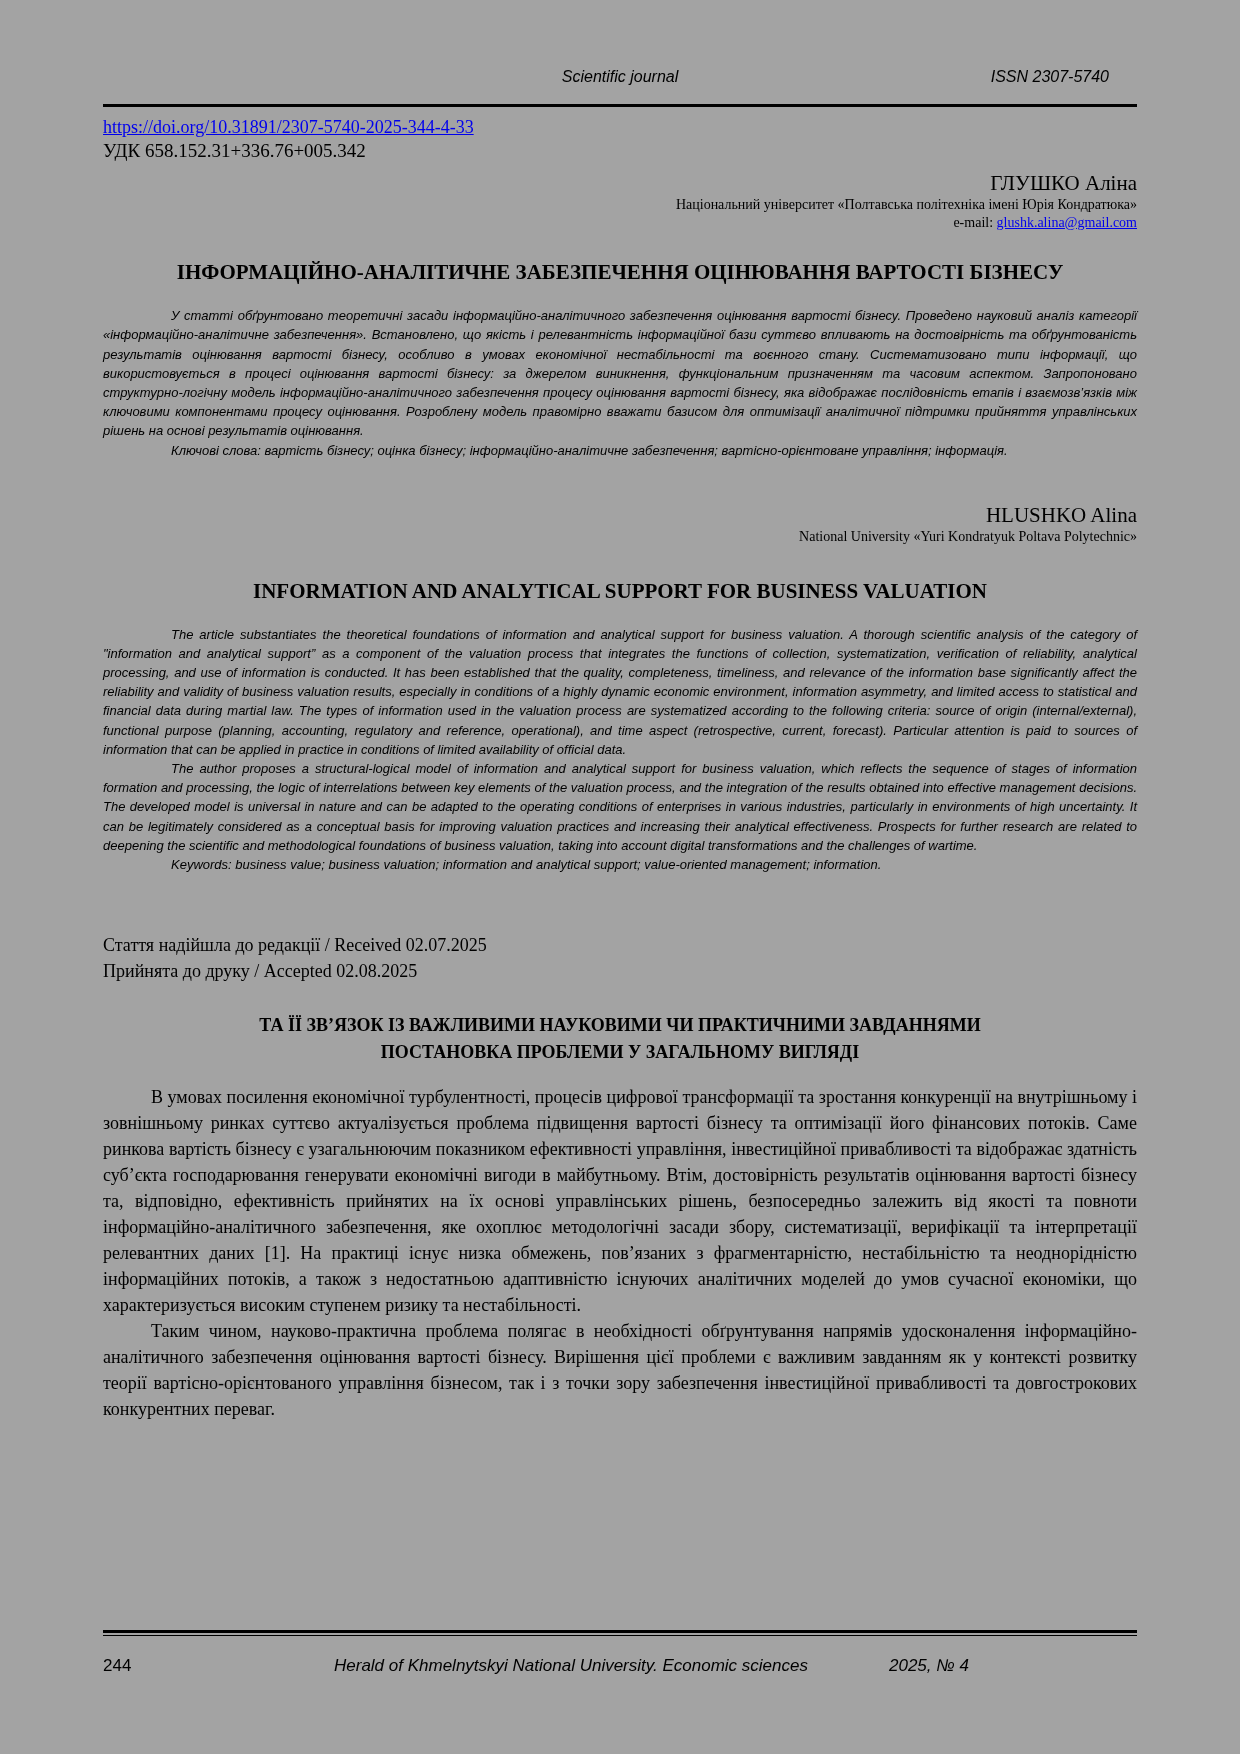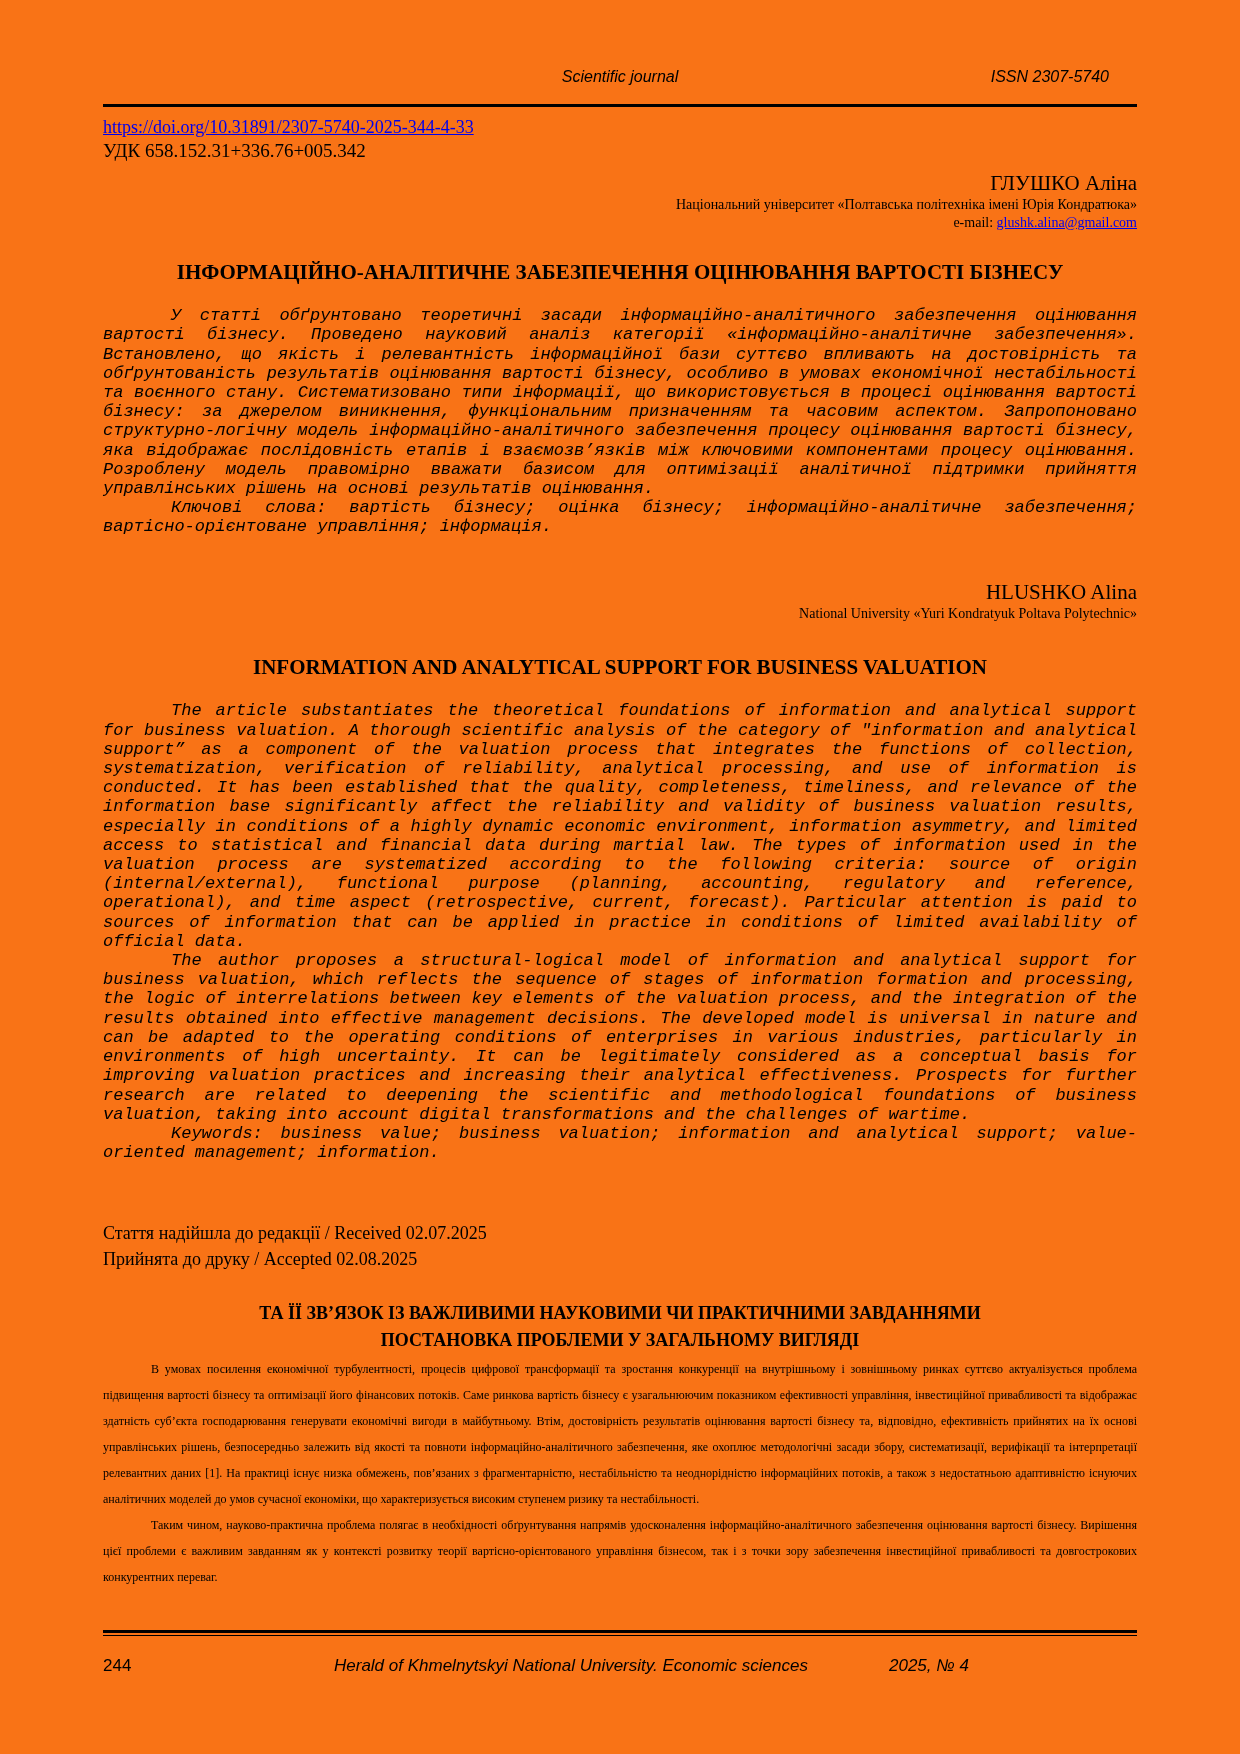--- a/index.html
+++ b/index.html
@@ -2,21 +2,21 @@
 <html><head>
 <meta charset="utf-8">
 <style>
   * { margin: 0; padding: 0; box-sizing: border-box; }
   html, body { background: #888; }
   .page {
     position: relative;
     width: 1240px;
     height: 1754px;
     margin: 0 auto;
-    background: #f97316;
+    background: #a3a3a3;
     color: #000;
     font-family: "Liberation Serif", serif;
     overflow: hidden;
   }
   .content { width: 1034px; margin: 0 auto; padding-top: 68px; }
 
   
   .running-header {
     position: relative;
     font-family: "Liberation Sans", sans-serif;
@@ -43,39 +43,39 @@
     margin-top: 26px;
     text-align: center;
     font-weight: bold;
     font-size: 21px;
     line-height: 31px;
   }
   .title.en { margin-top: 30px; }
 
   .abstract {
     margin-top: 18px;
-    font-family: Liberation Mono, monospace;
+    font-family: Liberation Sans, sans-serif;
     font-style: italic;
-    font-size: 17px;
+    font-size: 13px;
     line-height: 19.2px;
     text-align: justify;
   }
   .abstract p { text-indent: 68px; }
 
   .dates { margin-top: 58px; font-size: 18px; line-height: 26px; }
 
   .section-heading {
     margin-top: 28px;
     text-align: center;
     font-weight: bold;
     font-size: 18px;
     line-height: 27px;
   }
 
-  .body-text { margin-top: 2px; font-size: 12px; line-height: 26px; text-align: justify; }
+  .body-text { margin-top: 18px; font-size: 18px; line-height: 26px; text-align: justify; }
   .body-text p { text-indent: 48px; }
 
   
   .footer { position: absolute; left: 103px; width: 1034px; top: 1630px; }
   .footer-rule { border-top: 3px solid #000; border-bottom: 1px solid #000; height: 6px; }
   .footer-row {
     display: flex;
     align-items: baseline;
     font-family: "Liberation Sans", sans-serif;
     font-size: 17px;

